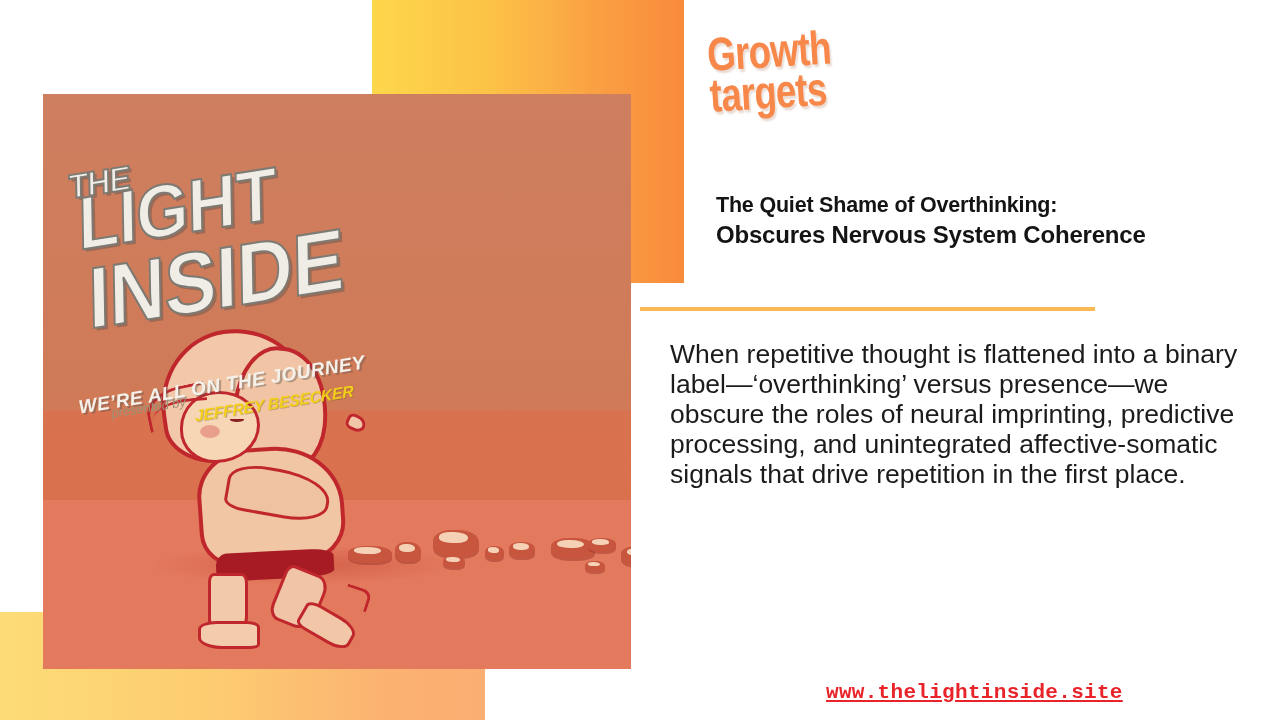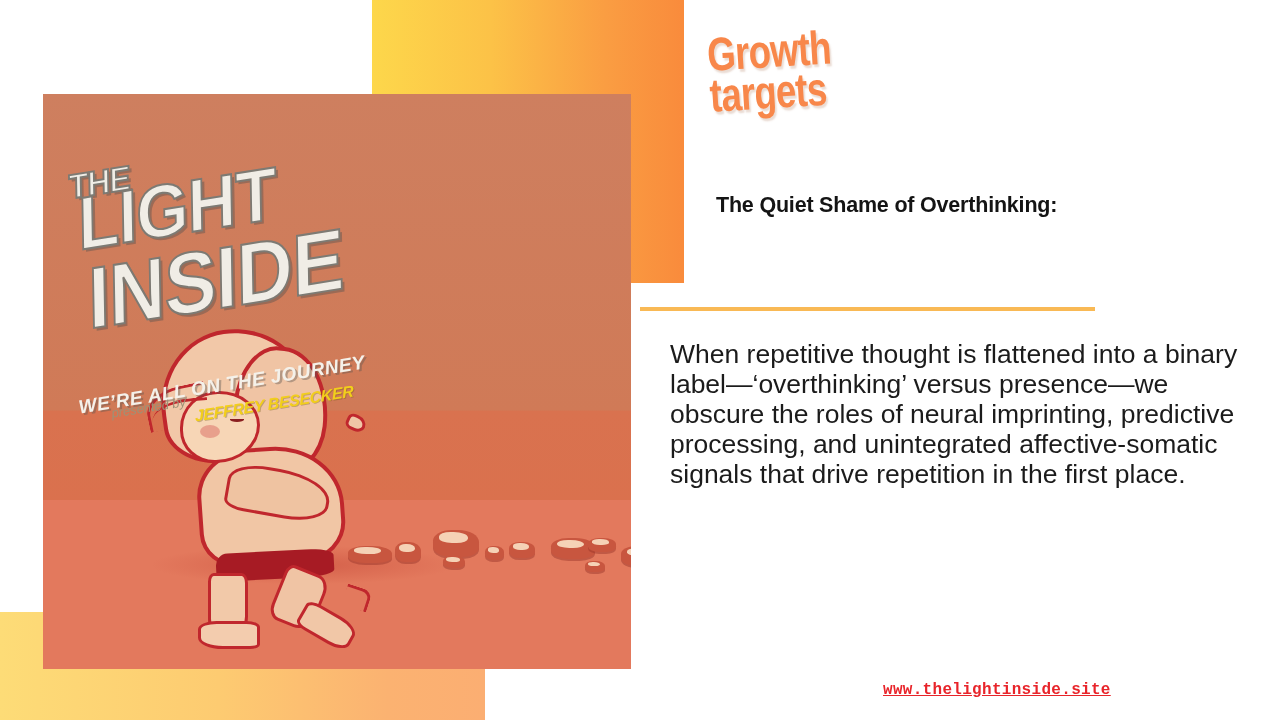--- a/index.html
+++ b/index.html
@@ -186,23 +186,23 @@
     position:absolute; left:640px; top:307px; width:455px; height:4px;
     background:#F9B955;
   }
 
   .body-copy{
     position:absolute; left:670px; top:339px; width:585px;
     font-size:26.5px; line-height:30px; color:#1b1b1b; font-weight:normal;
   }
 
   .site-url{
-    position:absolute; left:883px; top:681px;
+    position:absolute; left:826px; top:681px;
     font-family:"Liberation Mono", monospace;
-    font-size:16px; font-weight:bold; color:#E8242A;
+    font-size:21px; font-weight:bold; color:#E8242A;
     text-decoration:underline; letter-spacing:.3px;
   }
 </style>
 </head>
 <body>
 
 <div class="block-top-gradient"></div>
 <div class="block-bottom-gradient"></div>
 
 <div class="cover">
@@ -248,19 +248,20 @@
     <div class="logo-presented">presented by</div>
     <div class="logo-host">JEFFREY BESECKER</div>
   </div>
 </div>
 
 <div class="kicker">Growth
 targets</div>
 
 <div class="subtitle">
   <span class="l1">The Quiet Shame of Overthinking:</span>
+  <span class="l3">Obscures Nervous System Coherence</span>
 </div>
 
 <div class="divider"></div>
 
 <div class="body-copy">When repetitive thought is flattened into a binary label—‘overthinking’ versus presence—we obscure the roles of neural imprinting, predictive processing, and unintegrated affective-somatic signals that drive repetition in the first place.</div>
 
 <a class="site-url" href="#">www.thelightinside.site</a>
 
 </body></html>

